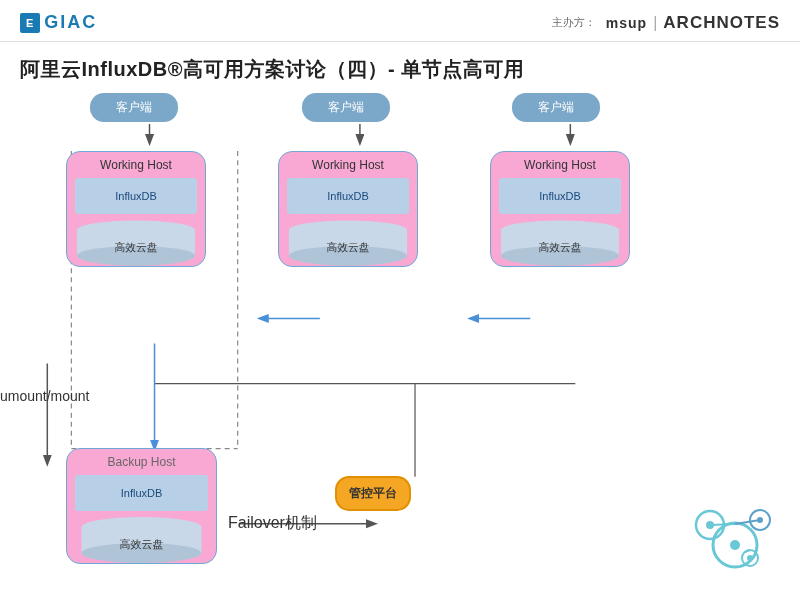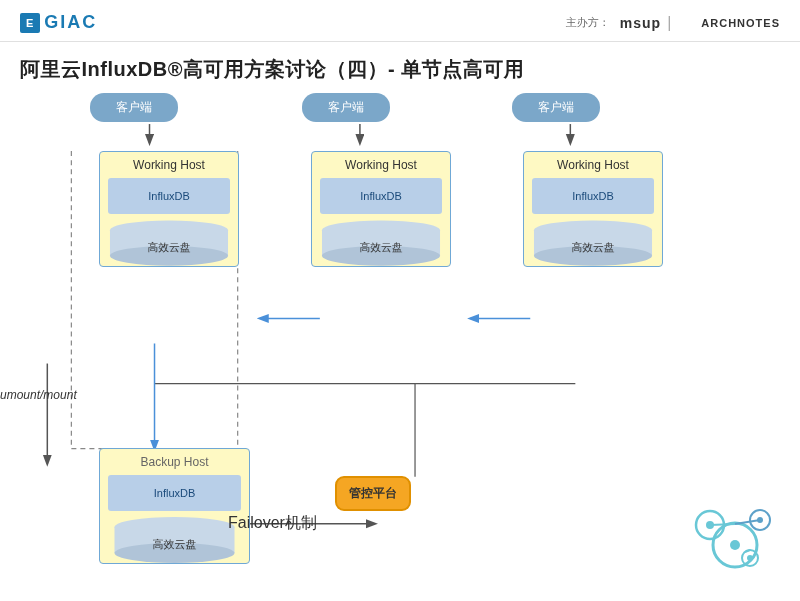--- a/index.html
+++ b/index.html
@@ -56,25 +56,24 @@
       font-weight: bold;
       color: #333;
       letter-spacing: 1px;
     }
     .sponsor-divider {
       margin: 0 6px;
       color: #aaa;
       font-size: 16px;
     }
     .sponsor-archnotes {
-      font-size: 11px;
+      font-size: 17px;
       font-weight: bold;
       color: #333;
       letter-spacing: 1px;
-      margin-left: 24px;
     }
 
     
     .page-title {
       padding: 14px 32px 10px 20px;
       font-size: 20px;
       font-weight: bold;
       color: #222;
       letter-spacing: 0.5px;
     }
@@ -84,23 +83,22 @@
       position: relative;
       width: 100%;
       height: calc(601px - 90px);
       padding: 0 20px;
     }
 
     
     .host-box {
       position: absolute;
       border: 1.5px solid #6fa8d6;
-      border-radius: 4px;
-      background: #fef9c3;
-      margin-left: 33px;
+      border-radius: 14px;
+      background: #f9a8d4;
     }
     .host-label {
       font-size: 12px;
       color: #333;
       text-align: center;
       padding: 6px 0 2px 0;
       font-weight: normal;
     }
 
     
@@ -128,21 +126,21 @@
 
     
     .control-box {
       position: absolute;
       background: #f5a623;
       border: 2px solid #e09000;
       color: #333;
       font-size: 12px;
       text-align: left;
       padding: 7px 12px;
-      border-radius: 9px;
+      border-radius: 14px;
       font-weight: bold;
     }
 
     
     .backup-label {
       color: #666;
     }
 
     
     .svg-overlay {
@@ -215,21 +213,21 @@
     <line x1="220" y1="430" x2="355" y2="430" stroke="#555" stroke-width="1.5" marker-end="url(#arrow-end)"></line>
 
     <line x1="395" y1="383" x2="395" y2="290" stroke="#555" stroke-width="1.2"></line>
     <line x1="395" y1="290" x2="135" y2="290" stroke="#555" stroke-width="1.2"></line>
     <line x1="395" y1="290" x2="555" y2="290" stroke="#555" stroke-width="1.2"></line>
 
     <line x1="135" y1="250" x2="135" y2="355" stroke="#4a90d9" stroke-width="1.5" marker-end="url(#arrow-end-blue)"></line>
 
   </svg>
 
-  <div style="position:absolute; left:0px; top:295px; font-size:12px; color:#333; white-space:nowrap;font-style:italic;">umount/mount</div>
+  <div style="position:absolute; left:0px; top:295px; font-size:14px; color:#333; white-space:nowrap;">umount/mount</div>
 
   <div class="client-box" style="left:90px; top:0px; width:88px;">
     <span>客户端</span>
   </div>
 
   <div class="client-box" style="left:302px; top:0px; width:88px;">
     <span>客户端</span>
   </div>
 
   <div class="client-box" style="left:512px; top:0px; width:88px;">

